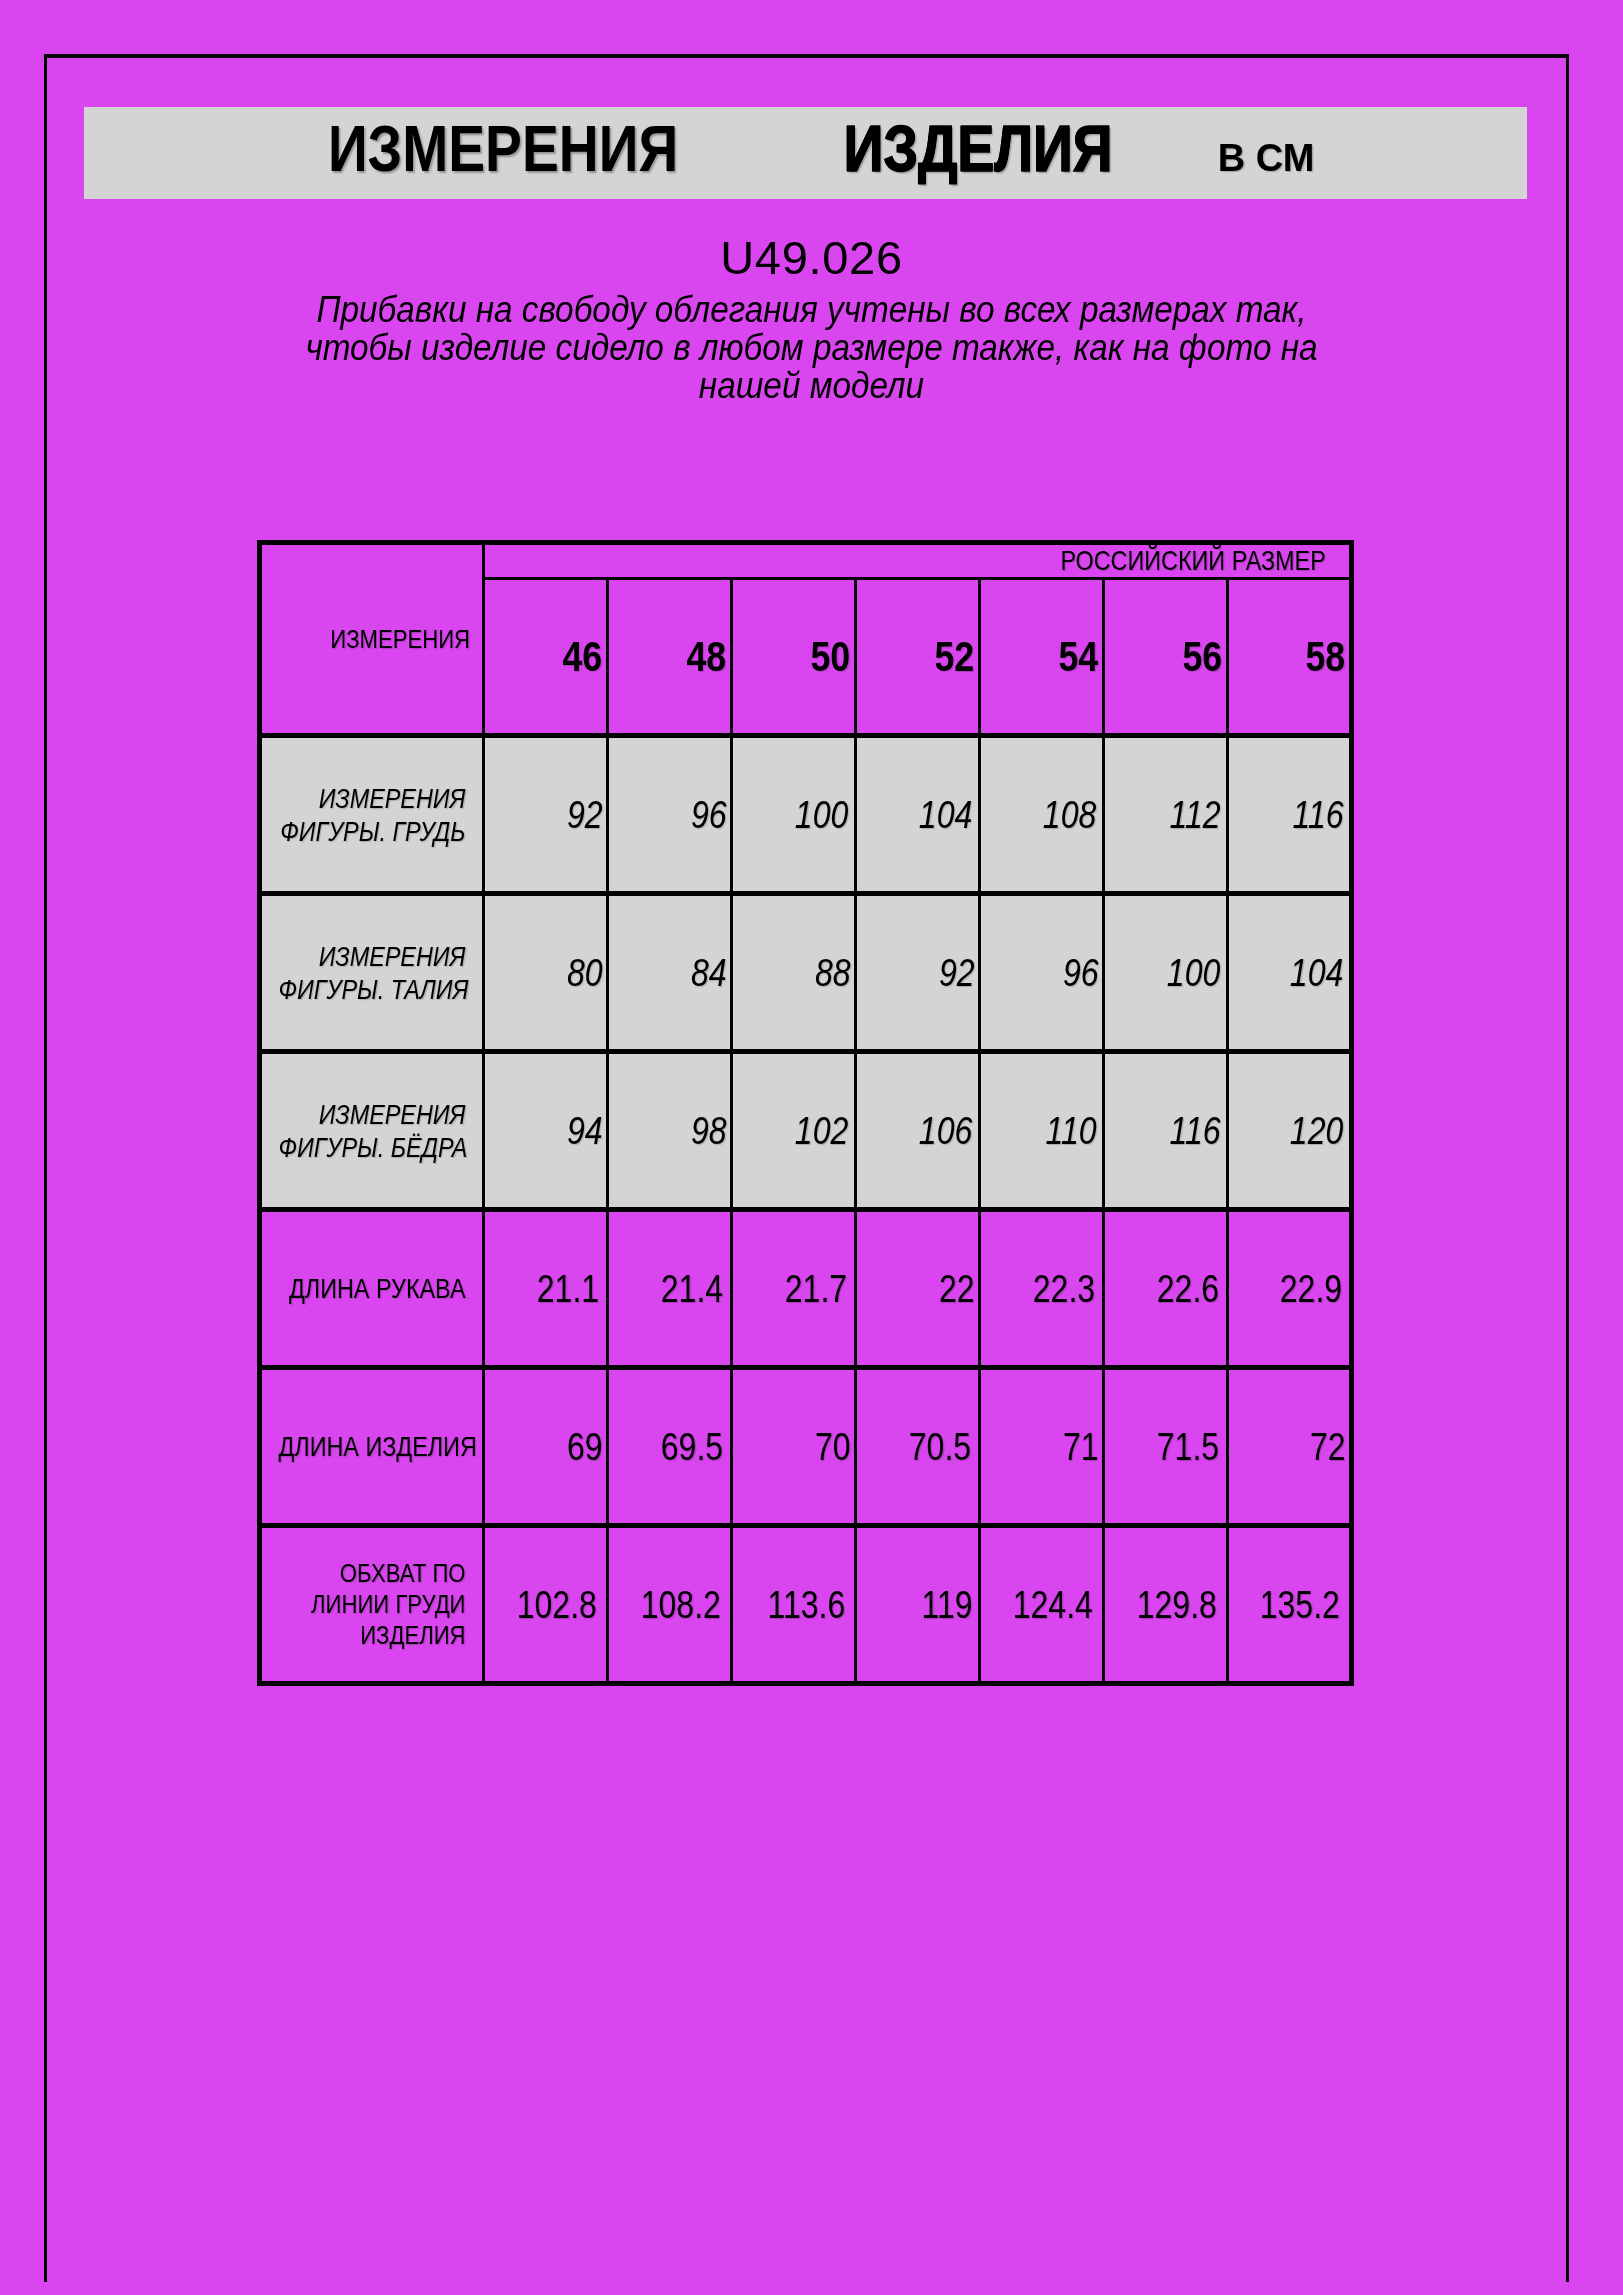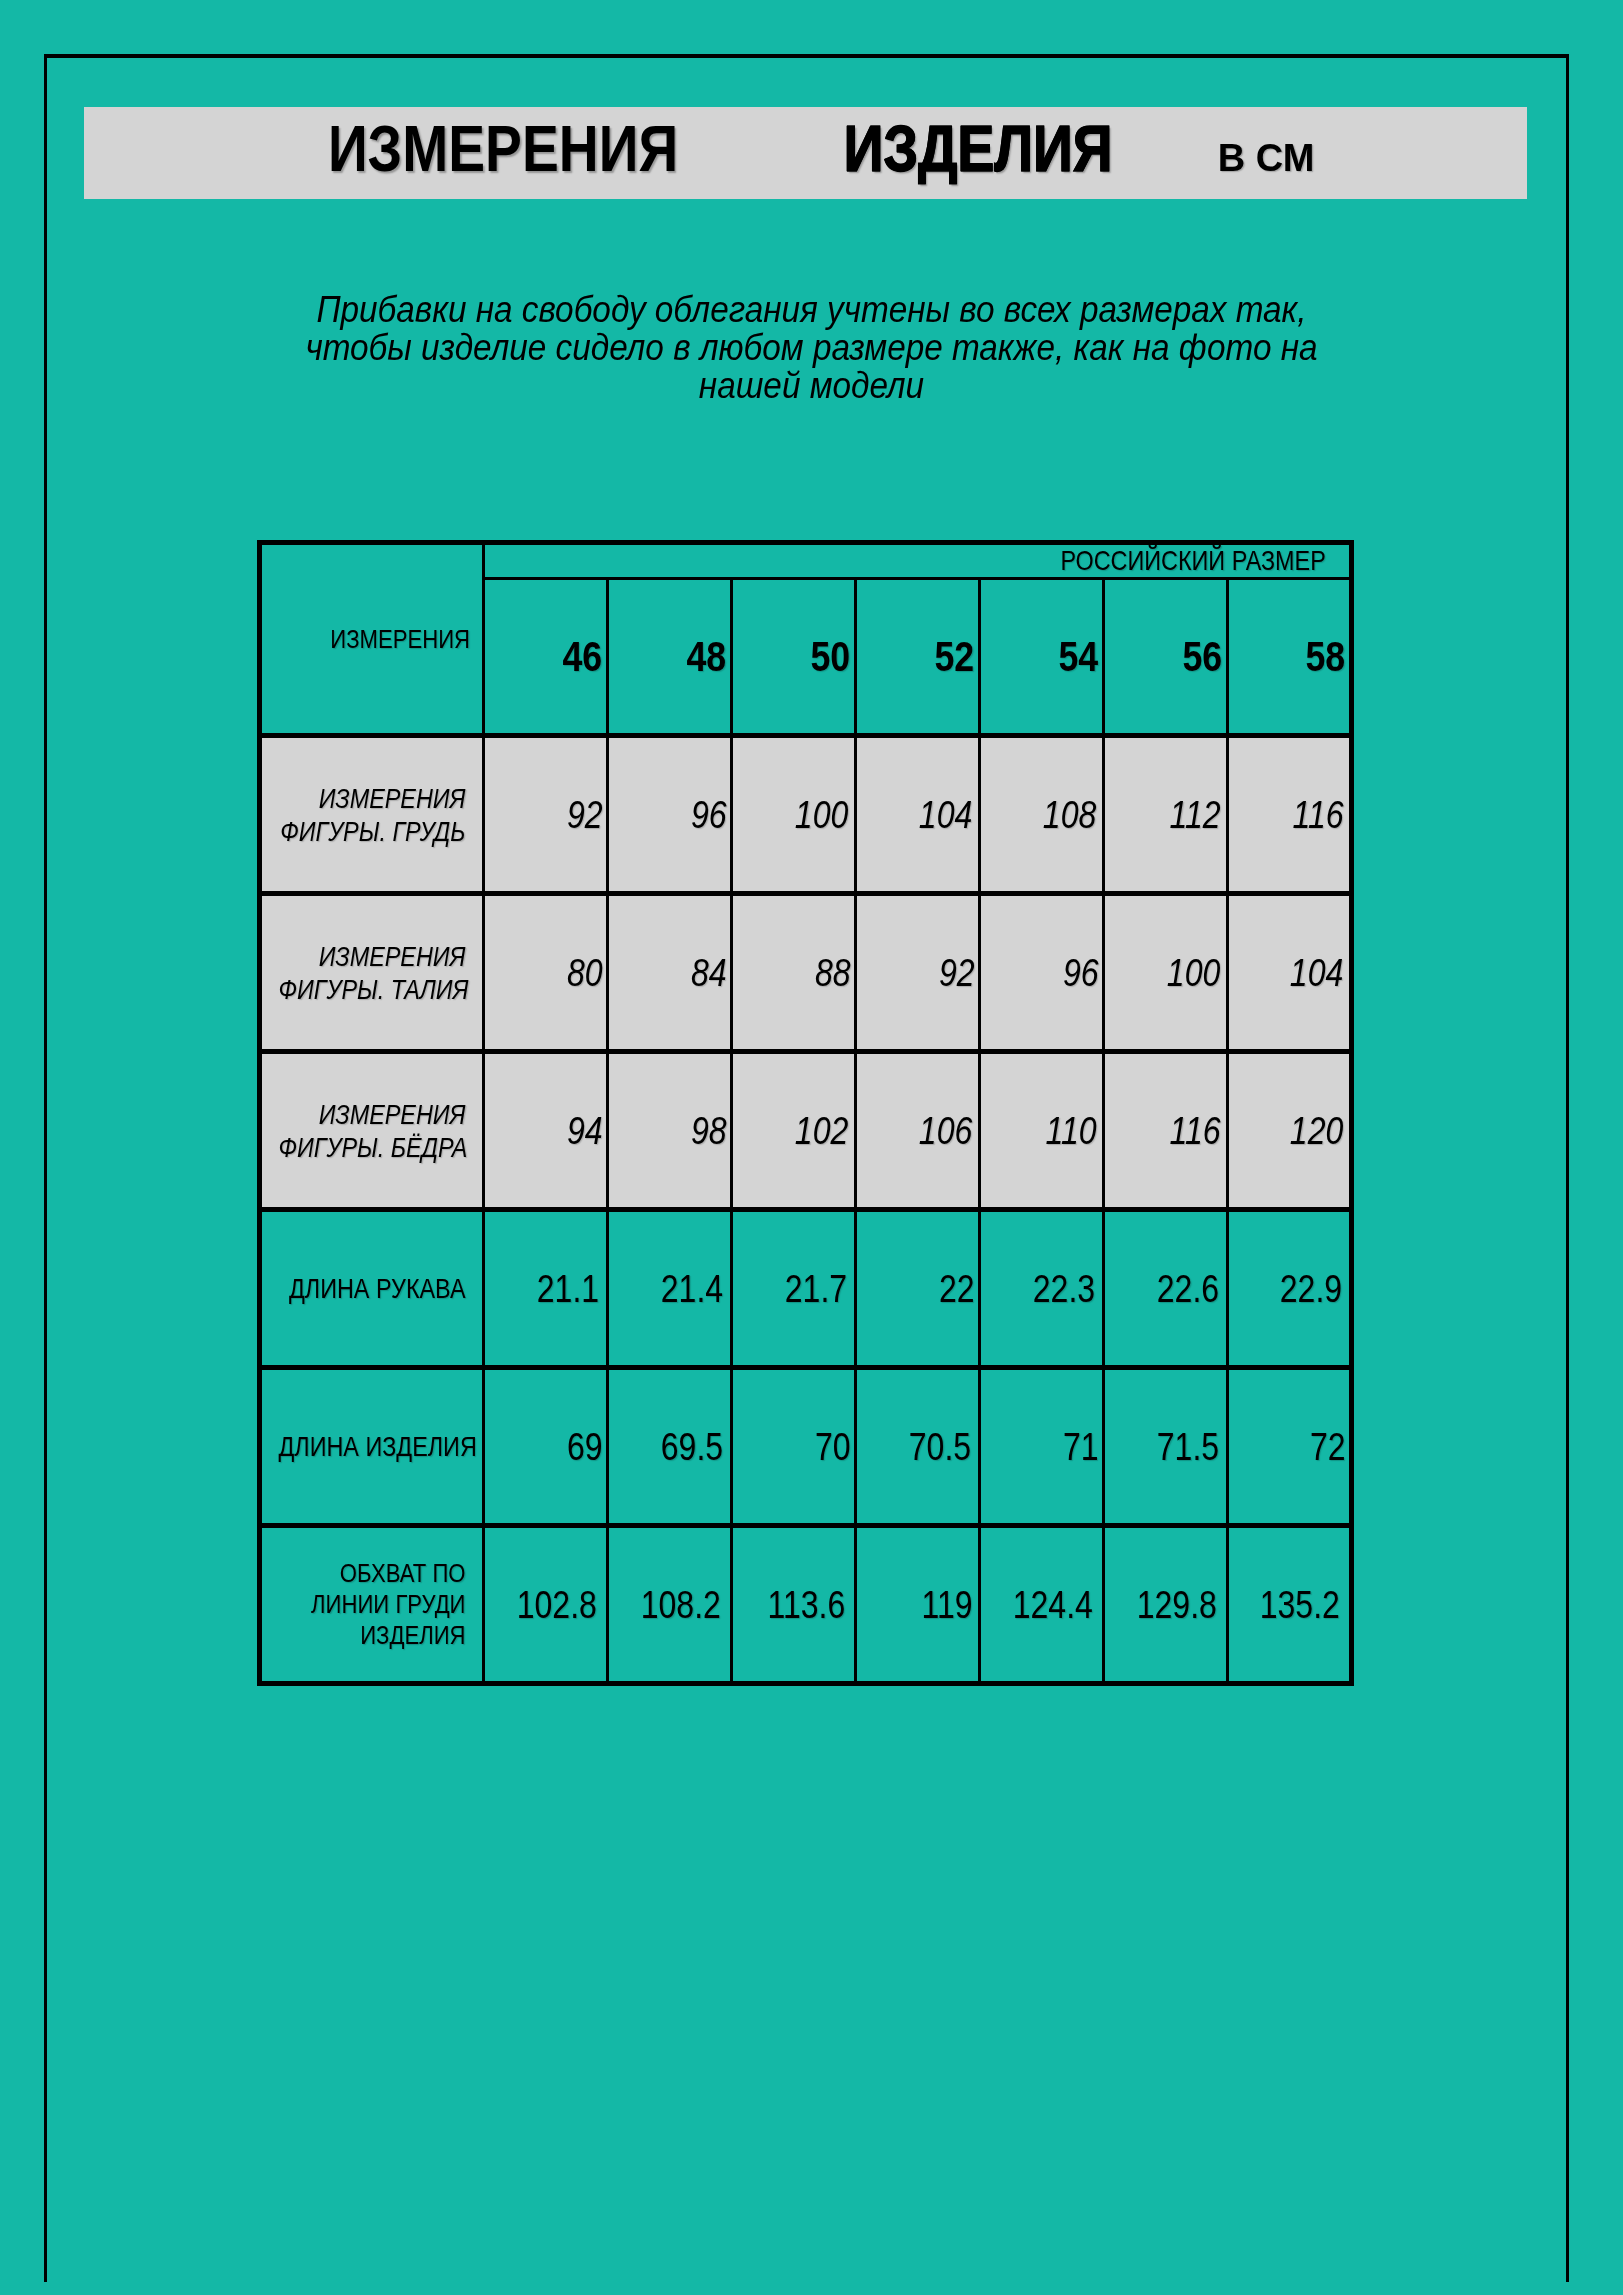--- a/index.html
+++ b/index.html
@@ -1,17 +1,17 @@
 <!DOCTYPE html>
 <html style="font-size:10.5px"><head>
 <meta charset="utf-8">
 <style>
   html,body { margin:0; padding:0; background:#ffffff; }
   .page {
-    position:relative; width:1623px; height:2295px; background:#14b8a6;
+    position:relative; width:1623px; height:2295px; background:#d946ef;
     font-family:"Liberation Sans", sans-serif; color:#000; overflow:hidden;
   }
   
   .frame {
     position:absolute; left:44px; top:54px; width:1525px; height:2228px;
     border-top:4.6px solid #000; border-left:3.9px solid #000; border-right:3.9px solid #000;
     box-sizing:border-box;
   }
   
   .title-band {
@@ -69,20 +69,21 @@
 
 <div class="page">
   <div class="frame"></div>
 
   <div class="title-band">
     <span class="cond t-big">ИЗМЕРЕНИЯ</span>
     <span class="cond t-big t-heavy gap1">ИЗДЕЛИЯ</span>
     <span class="t-units">В СМ</span>
   </div>
 
+  <div class="article">U49.026</div>
 
   <div class="note">
     <span class="note-line">Прибавки на свободу облегания учтены во всех размерах так,</span>
     <span class="note-line">чтобы изделие сидело в любом размере также, как на фото на</span>
     <span class="note-line">нашей модели</span>
   </div>
 
   <table class="sizes">
     <colgroup>
       <col class="c0">

